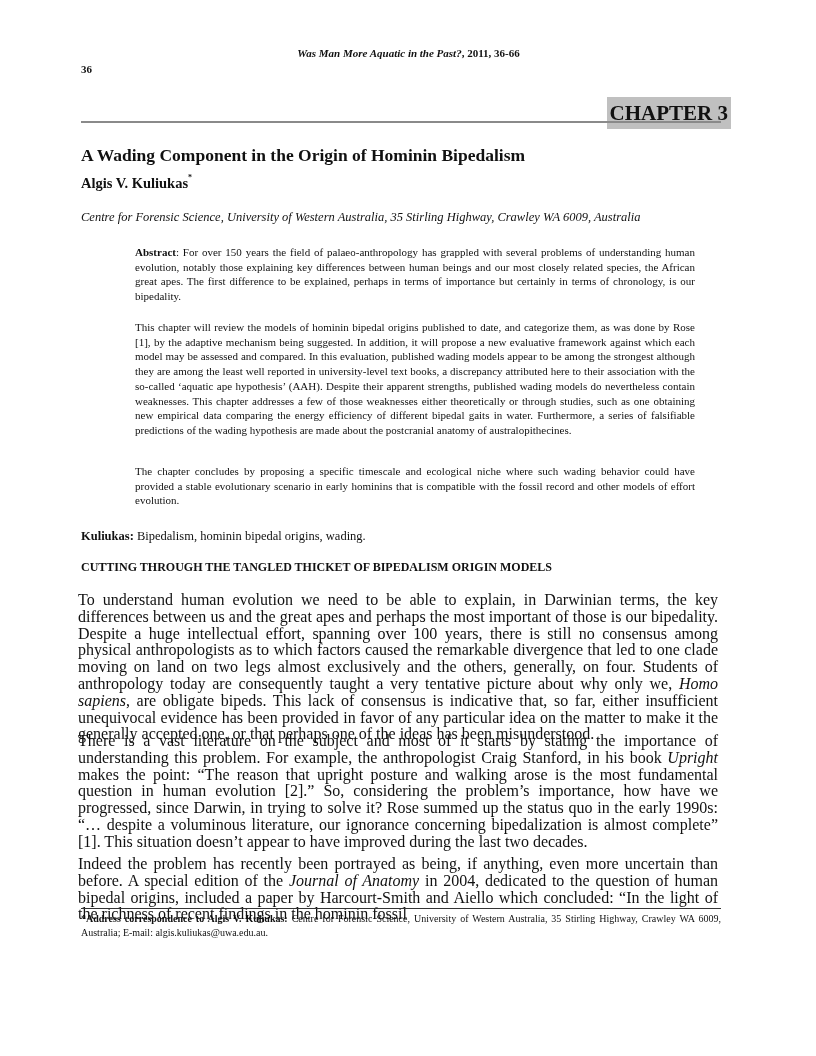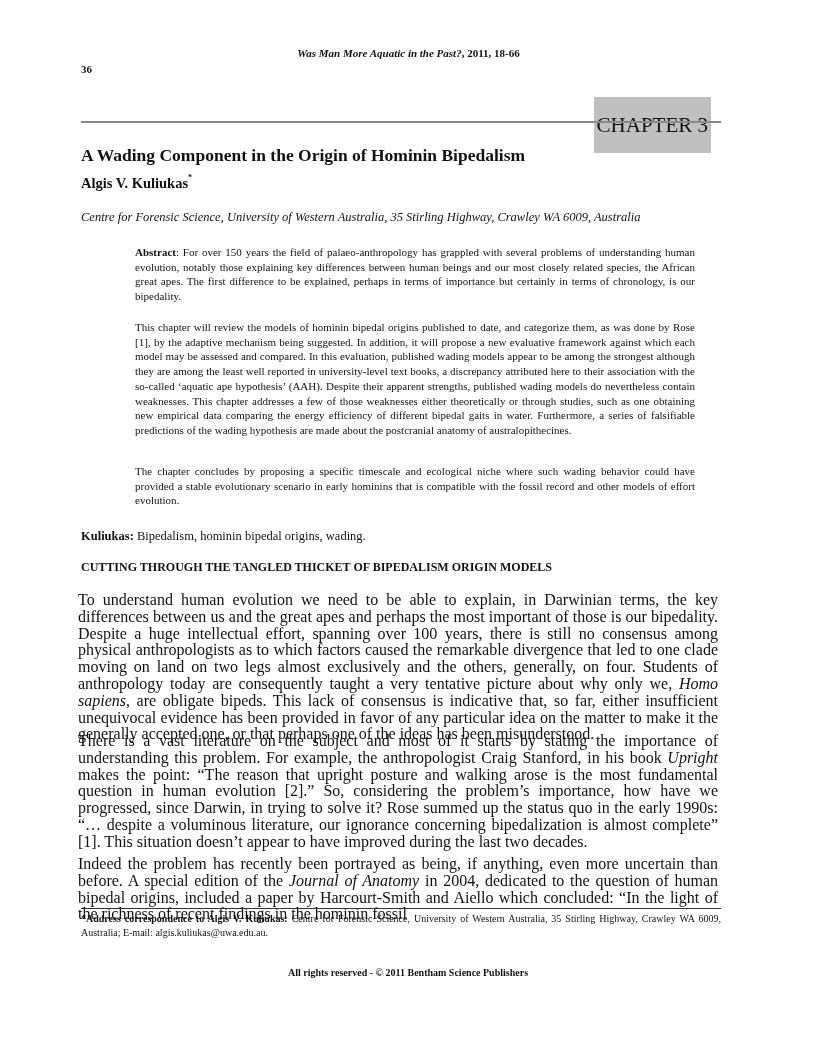--- a/index.html
+++ b/index.html
@@ -3,22 +3,22 @@
 <meta charset="utf-8">
 <style>
   html, body { margin: 0; padding: 0; background: #ffffff; }
   body { width: 816px; height: 1056px; position: relative; overflow: hidden;
          font-family: "Liberation Serif", "DejaVu Serif", serif; color: #111; }
   .abs { position: absolute; }
   .running-head { top: 47px; left: 81px; width: 655px; font-size: 11px; font-weight: bold; }
   .running-head .pnum { position: absolute; left: 0; top: 16px; }
   .running-head .jtitle { position: absolute; left: 0; width: 655px; text-align: center; top: 0; }
   .running-head .jtitle i { font-style: italic; }
-  .chapter-box { top: 97px; right: 105px; background: #c0c0c0; font-size: 21px; font-weight: normal;
-                 padding: 16px 3px; line-height: 24px; letter-spacing: 0px; }
+  .chapter-box { top: 97px; right: 85px; background: #c0c0c0; font-size: 21px; font-weight: bold;
+                 padding: 4px 3px; line-height: 24px; letter-spacing: 0px; }
   .chapter-rule { top: 121px; left: 81px; width: 640px; height: 2px; background: #8a8a8a; }
   .title { top: 145px; left: 81px; font-size: 17.5px; font-weight: bold; }
   .author { top: 175px; left: 81px; font-size: 14.5px; font-weight: bold; text-align: right; }
   .author sup { font-size: 8px; position: relative; top: -2px; }
   .affil { top: 210px; left: 81px; font-size: 12.5px; font-style: italic; }
   .abstract { left: 135px; width: 560px; font-size: 11px; line-height: 14.7px; text-align: justify; }
   .abstract b { font-weight: bold; }
   .abs-p1 { top: 245px; }
   .abs-p2 { top: 320px; }
   .abs-p3 { top: 464px; }
@@ -30,21 +30,21 @@
   .body-p3 { top: 856px; }
   .fn-rule { top: 908px; left: 81px; width: 640px; height: 1px; background: #333; }
   .footnote { top: 912px; left: 81px; width: 640px; font-size: 10px; line-height: 13.5px; text-align: justify; }
   .publisher { top: 966px; left: 0; width: 816px; text-align: center; font-size: 10px; font-weight: bold; line-height: 13px; }
 </style>
 </head>
 <body>
 
 <div class="abs running-head">
   <span class="pnum">36</span>
-  <div class="jtitle"><i>Was Man More Aquatic in the Past?</i><span>, 2011, 18-66</span></div>
+  <div class="jtitle"><i>Was Man More Aquatic in the Past?</i><span>, 2011, 36-66</span></div>
 </div>
 
 <div class="abs chapter-box">CHAPTER 3</div>
 <div class="abs chapter-rule"></div>
 
 <div class="abs title">A Wading Component in the Origin of Hominin Bipedalism</div>
 
 <div class="abs author"><span>Algis V. Kuliukas</span><sup>*</sup></div>
 
 <div class="abs affil">Centre for Forensic Science, University of Western Australia, 35 Stirling Highway, Crawley WA 6009, Australia</div>
@@ -60,14 +60,13 @@
 <div class="abs body-p body-p1"><span>To understand human evolution we need to be able to explain, in Darwinian terms, the key differences between us and the great apes and perhaps the most important of those is our bipedality. Despite a huge intellectual effort, spanning over 100 years, there is still no consensus among physical anthropologists as to which factors caused the remarkable divergence that led to one clade moving on land on two legs almost exclusively and the others, generally, on four. Students of anthropology today are consequently taught a very tentative picture about why only we, </span><i>Homo sapiens</i><span>, are obligate bipeds. This lack of consensus is indicative that, so far, either insufficient unequivocal evidence has been provided in favor of any particular idea on the matter to make it the generally accepted one, or that perhaps one of the ideas has been misunderstood.</span></div>
 
 <div class="abs body-p body-p2"><span>There is a vast literature on the subject and most of it starts by stating the importance of understanding this problem. For example, the anthropologist Craig Stanford, in his book </span><i>Upright</i><span> makes the point: “The reason that upright posture and walking arose is the most fundamental question in human evolution [2].” So, considering the problem’s importance, how have we progressed, since Darwin, in trying to solve it? Rose summed up the status quo in the early 1990s: “… despite a voluminous literature, our ignorance concerning bipedalization is almost complete” [1]. This situation doesn’t appear to have improved during the last two decades.</span></div>
 
 <div class="abs body-p body-p3"><span>Indeed the problem has recently been portrayed as being, if anything, even more uncertain than before. A special edition of the </span><i>Journal of Anatomy</i><span> in 2004, dedicated to the question of human bipedal origins, included a paper by Harcourt-Smith and Aiello which concluded: “In the light of the richness of recent findings in the hominin fossil</span></div>
 
 <div class="abs fn-rule"></div>
 <div class="abs footnote"><b>*Address correspondence to Algis V. Kuliukas:</b><span> Centre for Forensic Science, University of Western Australia, 35 Stirling Highway, Crawley WA 6009, Australia; E-mail: algis.kuliukas@uwa.edu.au.</span></div>
 
 <div class="abs publisher">
-  <div>All rights reserved - © 2011 Bentham Science Publishers</div>
 </div>
 
 </body></html>

